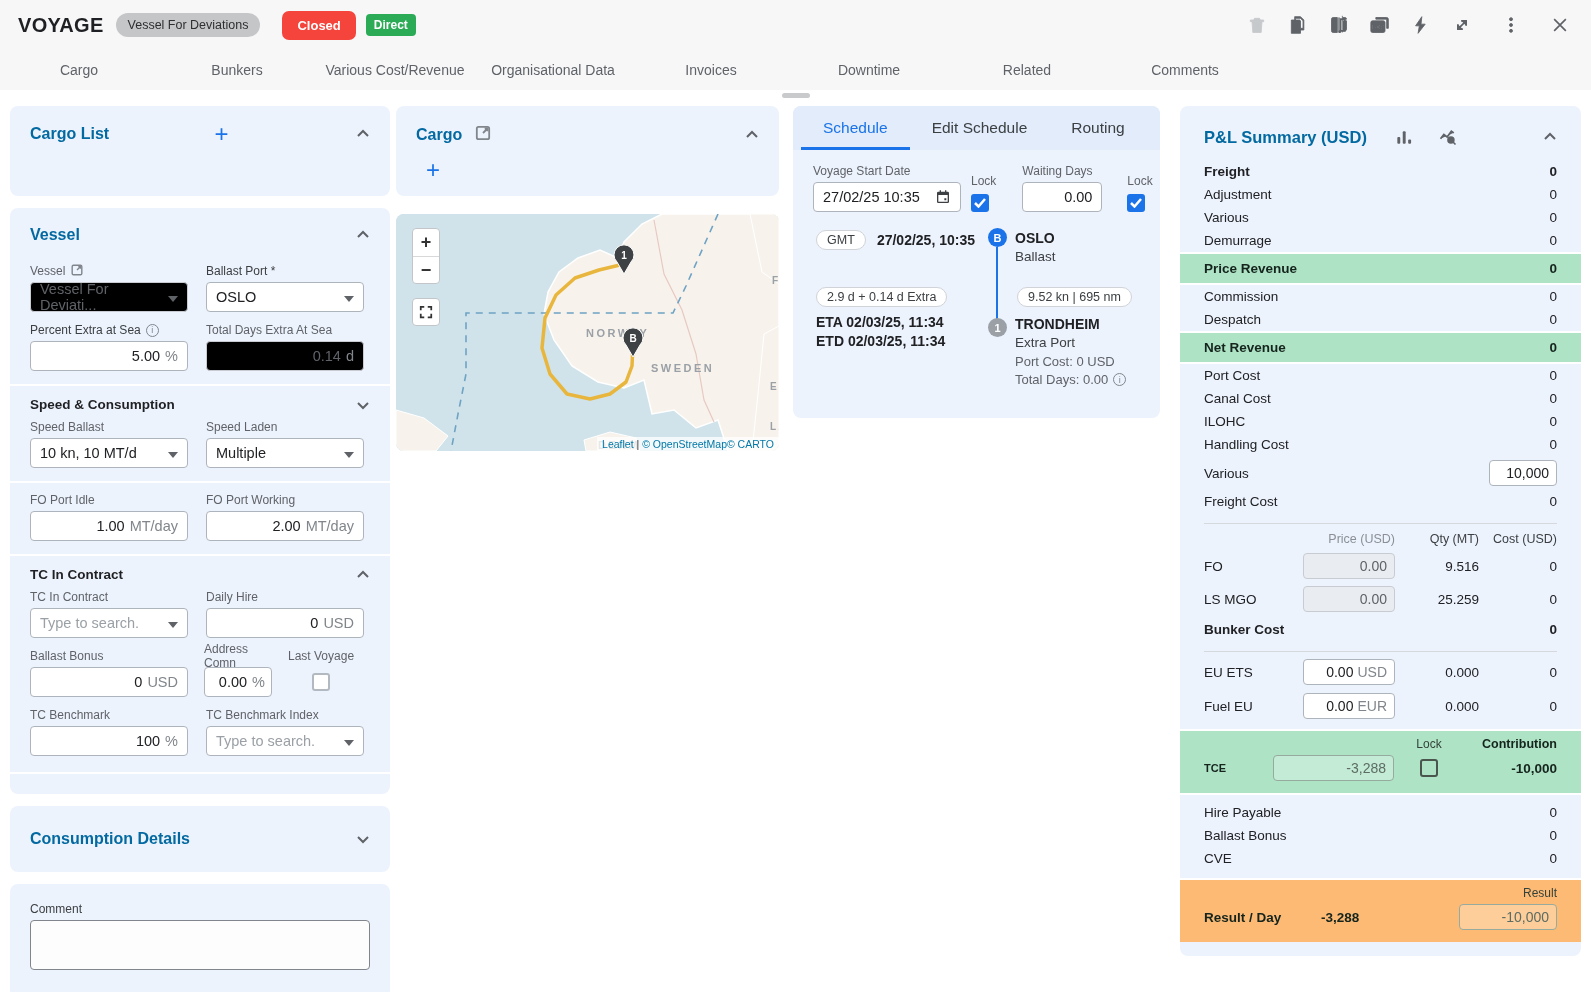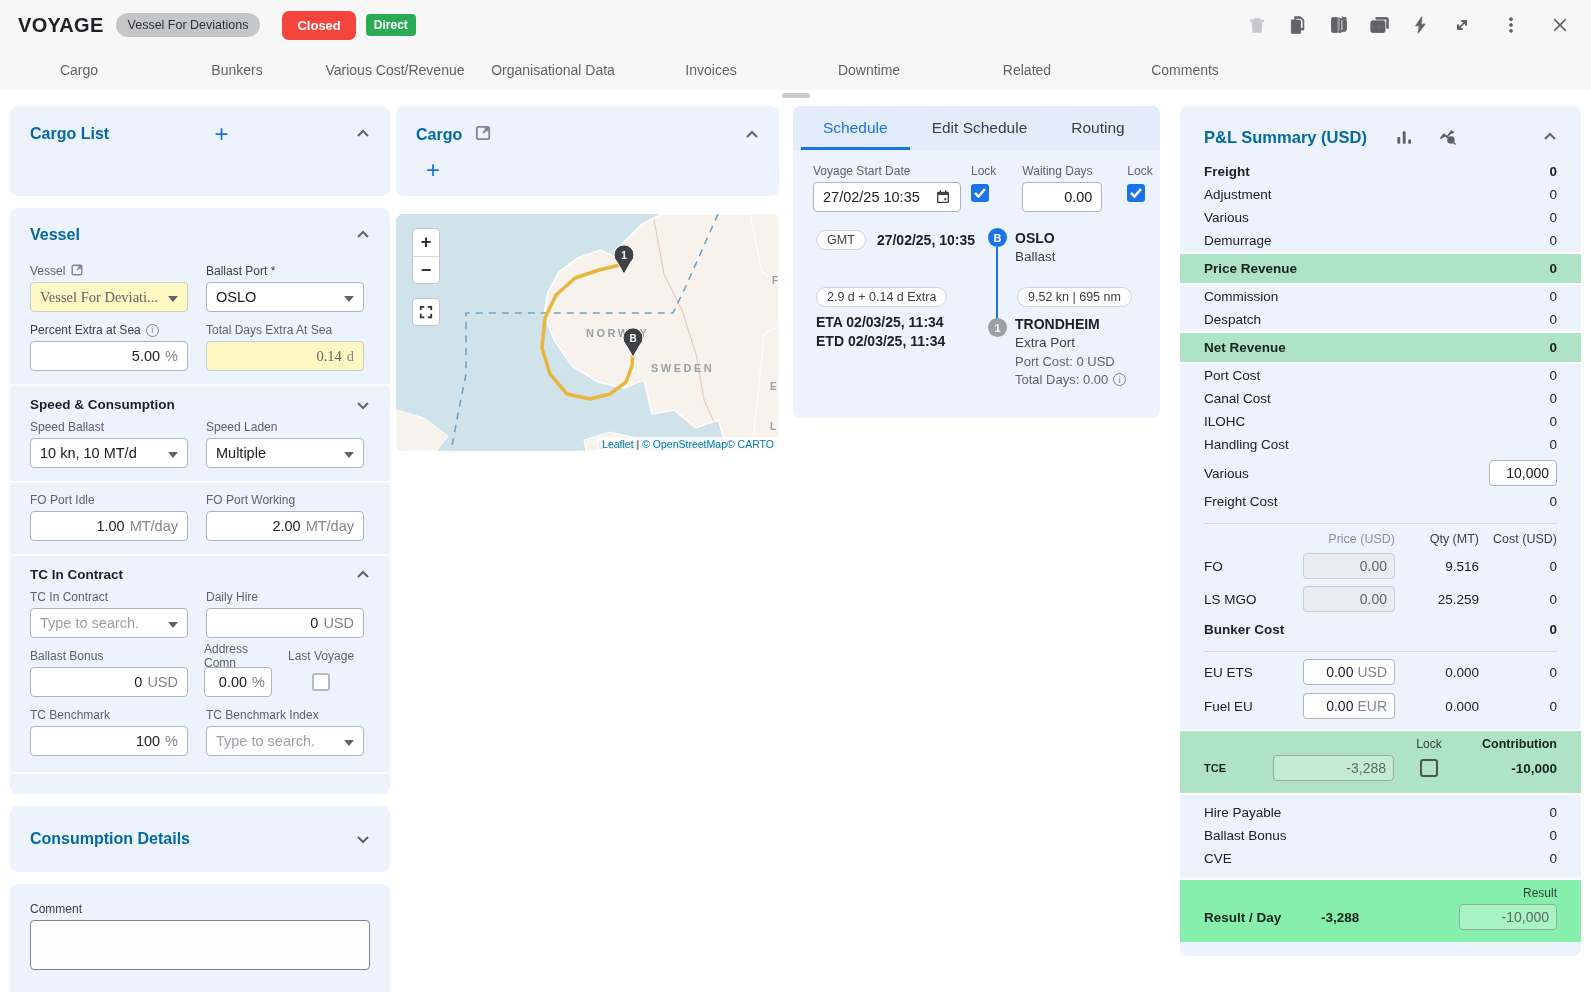--- a/index.html
+++ b/index.html
@@ -42,21 +42,21 @@
   .chev svg { width:14px; height:14px; stroke:#5f6368; stroke-width:2; fill:none; }
   .plus-btn { color:#1a73e8; font-size:24px; font-weight:500; line-height:20px; cursor:pointer; }
 
   
   .form-row { display:grid; grid-template-columns:158px 158px; column-gap:18px; margin-top:11px; padding:0 20px; }
   .form-row.triple { grid-template-columns:158px 68px 74px; column-gap:16px; }
   .field label { display:flex; align-items:center; gap:5px; font-size:12px; color:#5f6368; margin-bottom:4px; height:14px; }
   .ctrl { height:30px; border:1px solid #aeb4bc; border-radius:4px; background:#fff; display:flex; align-items:center; padding:0 9px; font-size:14.5px; color:#202124; }
   .ctrl.num { justify-content:flex-end; gap:5px; }
   .ctrl .unit { color:#80868b; }
-  .ctrl.disabled { background:#fef9c3; border-color:#c8ccd2; color:#5f6368;font-family:Liberation Serif, serif; }
+  .ctrl.disabled { background:#000000; border-color:#c8ccd2; color:#5f6368; }
   .ctrl.select { justify-content:space-between; cursor:pointer; }
   .ctrl.select .caret svg { width:10px; height:6px; fill:#5f6368; }
   .ctrl.select.ph > span:first-child { color:#9aa0a6; }
   .panel-hr { height:2px; background:#fff; margin-top:13px; }
   .subhead { display:flex; align-items:center; margin-top:11px; padding:0 20px; font-size:13.5px; font-weight:700; color:#1f2023; }
   .mini-icon svg { width:14px; height:14px; fill:none; stroke:#80868b; stroke-width:1.6; }
   .info-i { width:13px; height:13px; border:1.2px solid #80868b; border-radius:50%; font-size:9px; color:#80868b; display:inline-flex; align-items:center; justify-content:center; font-style:normal; }
 
   .cbx { width:18px; height:18px; border-radius:3px; display:flex; align-items:center; justify-content:center; cursor:pointer; }
   .cbx.on { background:#1a73e8; }
@@ -76,21 +76,21 @@
   .map-attr { position:absolute; right:0; bottom:0; background:rgba(255,255,255,.75); font-size:10.5px; color:#333; padding:1px 5px; z-index:3; white-space:nowrap; }
   .map-attr a { color:#0078a8; text-decoration:none; cursor:pointer; }
 
   
   .sched-panel { border-radius:8px; overflow:hidden; background:#edf3fd; }
   .sched-tabs { display:flex; background:#e2ecfb; height:44px; padding:0 8px; }
   .stab { padding:0 22px; display:flex; align-items:center; font-size:15.5px; color:#3c4043; position:relative; cursor:pointer; }
   .stab.active { color:#1a73e8; }
   .stab.active::after { content:""; position:absolute; left:0; right:0; bottom:0; height:3px; background:#1a73e8; }
   .sched-body { padding:14px 20px 22px; }
-  .sched-form { display:flex; align-items:flex-start; }
+  .sched-form { display:flex; align-items:flex-end; }
   .sfield label { font-size:12px; color:#5f6368; display:block; margin-bottom:4px; height:14px; }
   .lockcol { margin-left:10px; }
   .lockcol label { font-size:12px; color:#5f6368; display:block; margin-bottom:6px; }
   .date-ctrl { width:148px; justify-content:space-between; }
   .date-ctrl svg { width:16px; height:16px; fill:#3c4043; }
   .tl { position:relative; height:168px; margin-top:16px; }
   .tl .vline { position:absolute; left:183px; top:19px; width:2px; height:73px; background:#1a73e8; }
   .tl-circle { position:absolute; width:19px; height:19px; border-radius:50%; color:#fff; font-size:11px; font-weight:700; display:flex; align-items:center; justify-content:center; }
   .tl-circle.blue { background:#1a73e8; left:175px; top:0; }
   .tl-circle.gray { background:#9aa0a6; left:175px; top:90px; }
@@ -128,21 +128,21 @@
   .pl-div { height:1px; background:#d5d9dd; margin:10px 24px 2px; }
   .tce-block { background:#aee3c6; border-top:2px solid #fff; border-bottom:2px solid #fff; padding:6px 24px 12px; color:#15241c; margin-top:10px; }
   .tce-lbls { display:grid; grid-template-columns:69px 121px 70px 1fr; font-size:12px; }
   .tce-lbls .lock-l { text-align:center; color:#33423a; }
   .tce-lbls .contrib { text-align:right; font-weight:700; font-size:12.5px; }
   .tce-row { display:grid; grid-template-columns:69px 121px 70px 1fr; align-items:center; margin-top:4px; }
   .tce-row .tce-name { font-weight:700; font-size:11px; }
   .tce-row .tce-inp { height:26px; background:rgba(255,255,255,.28); border:1px solid #96ab9d; border-radius:4px; display:flex; align-items:center; justify-content:flex-end; padding:0 7px; font-size:14px; color:#5c6d63; }
   .tce-row .lockc { display:flex; justify-content:center; }
   .tce-row .contrib-v { text-align:right; font-weight:700; font-size:13.5px; }
-  .result-block { background:#86efac; border-top:2px solid #fff; padding:6px 24px 12px; color:#15241c; margin-top:8px; }
+  .result-block { background:#fdba74; border-top:2px solid #fff; padding:6px 24px 12px; color:#15241c; margin-top:8px; }
   .result-lbl { text-align:right; font-size:12px; color:#33423a; }
   .result-row { display:flex; align-items:center; margin-top:4px; }
   .result-row .r-name { font-weight:700; font-size:13.5px; width:117px; }
   .result-row .r-day { font-weight:700; font-size:13.5px; }
   .result-row .r-inp { margin-left:auto; width:98px; height:26px; background:rgba(255,255,255,.28); border:1px solid #96ab9d; border-radius:4px; display:flex; align-items:center; justify-content:flex-end; padding:0 7px; font-size:14px; color:#5c6d63; }
 
   
   .cl-panel { padding:18px 20px; height:90px; }
   .vessel-panel { padding:18px 0 20px; }
   .vessel-panel .panel-head,{ padding:0 20px; }

